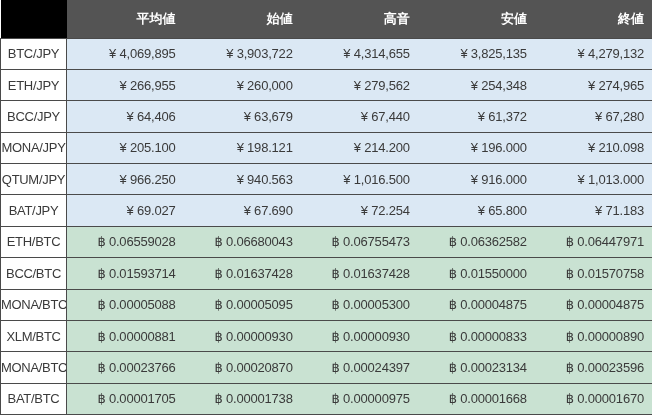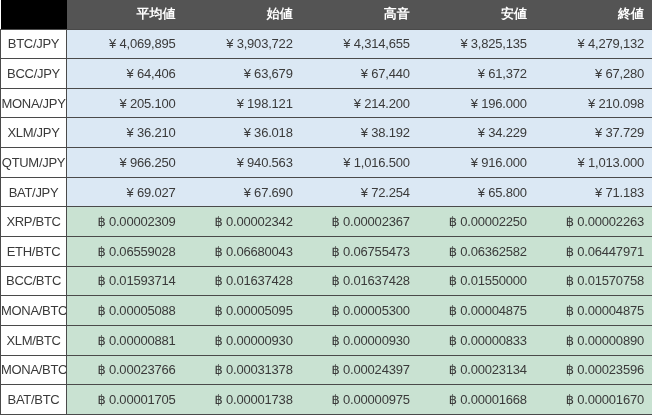--- a/index.html
+++ b/index.html
@@ -11,21 +11,21 @@
   html,body{margin:0;padding:0;}
   body{
     width:652px;height:415px;overflow:hidden;background:#ffffff;
     font-family:"Liberation Sans","DejaVu Sans",sans-serif;
   }
   table.price-table{
     width:652px;height:415px;border-collapse:collapse;table-layout:fixed;
   }
   col.col-label{width:66px;}
   th,td{padding:0;border-bottom:1.5px solid var(--grid-line);overflow:hidden;white-space:nowrap;}
-  thead tr{height:29px;}
+  thead tr{height:38px;}
   tbody tr{height:23px;margin-left:8px;}
   thead th{
     background:var(--header-bg);color:var(--header-text);
     font-size:13px;font-weight:bold;text-align:right;padding-right:8px;
     border-bottom:1.5px solid var(--grid-line);
   }
   thead th.corner{background:var(--corner-bg);}
   tbody th.label{
     background:var(--label-bg);color:var(--text);font-weight:normal;
     font-size:13px;letter-spacing:-0.3px;text-align:center;
@@ -64,66 +64,58 @@
   <tbody id="table-body">
       <tr>
     <th class="label">BTC/JPY</th>
     <td class="val jpy">¥ 4,069,895</td>
     <td class="val jpy">¥ 3,903,722</td>
     <td class="val jpy">¥ 4,314,655</td>
     <td class="val jpy">¥ 3,825,135</td>
     <td class="val jpy">¥ 4,279,132</td>
   </tr>
       <tr>
+    <th class="label">ETH/JPY</th>
+    <td class="val jpy">¥ 266,955</td>
+    <td class="val jpy">¥ 260,000</td>
+    <td class="val jpy">¥ 279,562</td>
+    <td class="val jpy">¥ 254,348</td>
+    <td class="val jpy">¥ 274,965</td>
+  </tr>
+      <tr>
     <th class="label">BCC/JPY</th>
     <td class="val jpy">¥ 64,406</td>
     <td class="val jpy">¥ 63,679</td>
     <td class="val jpy">¥ 67,440</td>
     <td class="val jpy">¥ 61,372</td>
     <td class="val jpy">¥ 67,280</td>
   </tr>
       <tr>
     <th class="label">MONA/JPY</th>
     <td class="val jpy">¥ 205.100</td>
     <td class="val jpy">¥ 198.121</td>
     <td class="val jpy">¥ 214.200</td>
     <td class="val jpy">¥ 196.000</td>
     <td class="val jpy">¥ 210.098</td>
   </tr>
       <tr>
-    <th class="label">XLM/JPY</th>
-    <td class="val jpy">¥ 36.210</td>
-    <td class="val jpy">¥ 36.018</td>
-    <td class="val jpy">¥ 38.192</td>
-    <td class="val jpy">¥ 34.229</td>
-    <td class="val jpy">¥ 37.729</td>
-  </tr>
-      <tr>
     <th class="label">QTUM/JPY</th>
     <td class="val jpy">¥ 966.250</td>
     <td class="val jpy">¥ 940.563</td>
     <td class="val jpy">¥ 1,016.500</td>
     <td class="val jpy">¥ 916.000</td>
     <td class="val jpy">¥ 1,013.000</td>
   </tr>
       <tr>
     <th class="label">BAT/JPY</th>
     <td class="val jpy">¥ 69.027</td>
     <td class="val jpy">¥ 67.690</td>
     <td class="val jpy">¥ 72.254</td>
     <td class="val jpy">¥ 65.800</td>
     <td class="val jpy">¥ 71.183</td>
-  </tr>
-      <tr>
-    <th class="label">XRP/BTC</th>
-    <td class="val btc">฿ 0.00002309</td>
-    <td class="val btc">฿ 0.00002342</td>
-    <td class="val btc">฿ 0.00002367</td>
-    <td class="val btc">฿ 0.00002250</td>
-    <td class="val btc">฿ 0.00002263</td>
   </tr>
       <tr>
     <th class="label">ETH/BTC</th>
     <td class="val btc">฿ 0.06559028</td>
     <td class="val btc">฿ 0.06680043</td>
     <td class="val btc">฿ 0.06755473</td>
     <td class="val btc">฿ 0.06362582</td>
     <td class="val btc">฿ 0.06447971</td>
   </tr>
       <tr>
@@ -146,21 +138,21 @@
     <th class="label">XLM/BTC</th>
     <td class="val btc">฿ 0.00000881</td>
     <td class="val btc">฿ 0.00000930</td>
     <td class="val btc">฿ 0.00000930</td>
     <td class="val btc">฿ 0.00000833</td>
     <td class="val btc">฿ 0.00000890</td>
   </tr>
       <tr>
     <th class="label">MONA/BTC</th>
     <td class="val btc">฿ 0.00023766</td>
-    <td class="val btc">฿ 0.00031378</td>
+    <td class="val btc">฿ 0.00020870</td>
     <td class="val btc">฿ 0.00024397</td>
     <td class="val btc">฿ 0.00023134</td>
     <td class="val btc">฿ 0.00023596</td>
   </tr>
       <tr>
     <th class="label">BAT/BTC</th>
     <td class="val btc">฿ 0.00001705</td>
     <td class="val btc">฿ 0.00001738</td>
     <td class="val btc">฿ 0.00000975</td>
     <td class="val btc">฿ 0.00001668</td>

